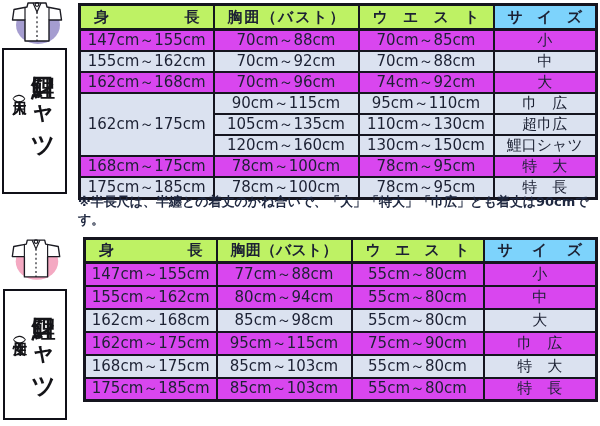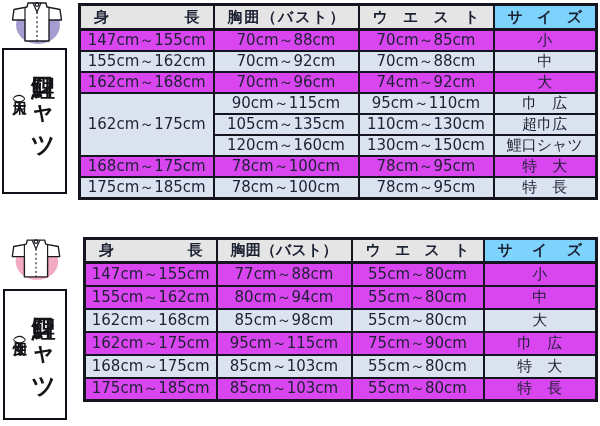--- a/index.html
+++ b/index.html
@@ -21,21 +21,21 @@
 
   
   table{position:absolute;border-collapse:collapse;table-layout:fixed;
         border:3px solid #15151f;}
   th,td{border:2px solid #15151f;text-align:center;white-space:nowrap;overflow:hidden;
         font-size:15px;color:#1c2133;padding:0;}
   th{font-weight:600;}
   td{font-weight:500;}
   thead th{border-bottom:3px solid #15151f;}
   .jc{text-align:justify;text-align-last:justify;padding:0 13px;box-sizing:border-box;}
-  .hb{background:#e5e5e5;}
+  .hb{background:#bef264;}
   .hp{background:#7dd3fc;}
   .rp td{background:#d946ef;}
   .rb td{background:#dbe2f0;}
 
   .t1{left:78px;top:3px;width:517px;}
   .t1 thead tr{height:25px;}
   .t1 tbody tr{height:20px;}
   .t2{left:83px;top:237px;width:512px;}
   .t2 thead tr{height:24px;}
   .t2 tbody tr{height:23px;}
@@ -123,20 +123,21 @@
       </tr>
       <tr class="rb">
         <td>175cm～185cm</td>
         <td>78cm～100cm</td>
         <td>78cm～95cm</td>
         <td>特　長</td>
       </tr>
     </tbody>
   </table>
 
+  <div class="footnote">※半長尺は、半纏との着丈のかね合いで、「大」「特大」「巾広」とも着丈は90cmです。</div>
 
   <svg class="shirt-icon icon-women" viewBox="0 0 60 47">
     <ellipse cx="31" cy="25" rx="22" ry="19" fill="#f4a9c2"></ellipse>
     <g fill="#ffffff" stroke="#1b1b22" stroke-width="1.4" stroke-linejoin="round">
       <path d="M21 3 L39 3 L40 7 L53 9.5 L54.5 20 L42 20 L42 41 L18 41 L18 20 L5.5 20 L7 9.5 L20 7 Z"></path>
     </g>
     <g fill="none" stroke="#1b1b22" stroke-width="1.2">
       <path d="M18 8 L18 20 M42 8 L42 20"></path>
       <path d="M26 3 L30 12 L34 3"></path>
       <circle cx="30" cy="4.5" r="1.8"></circle>

